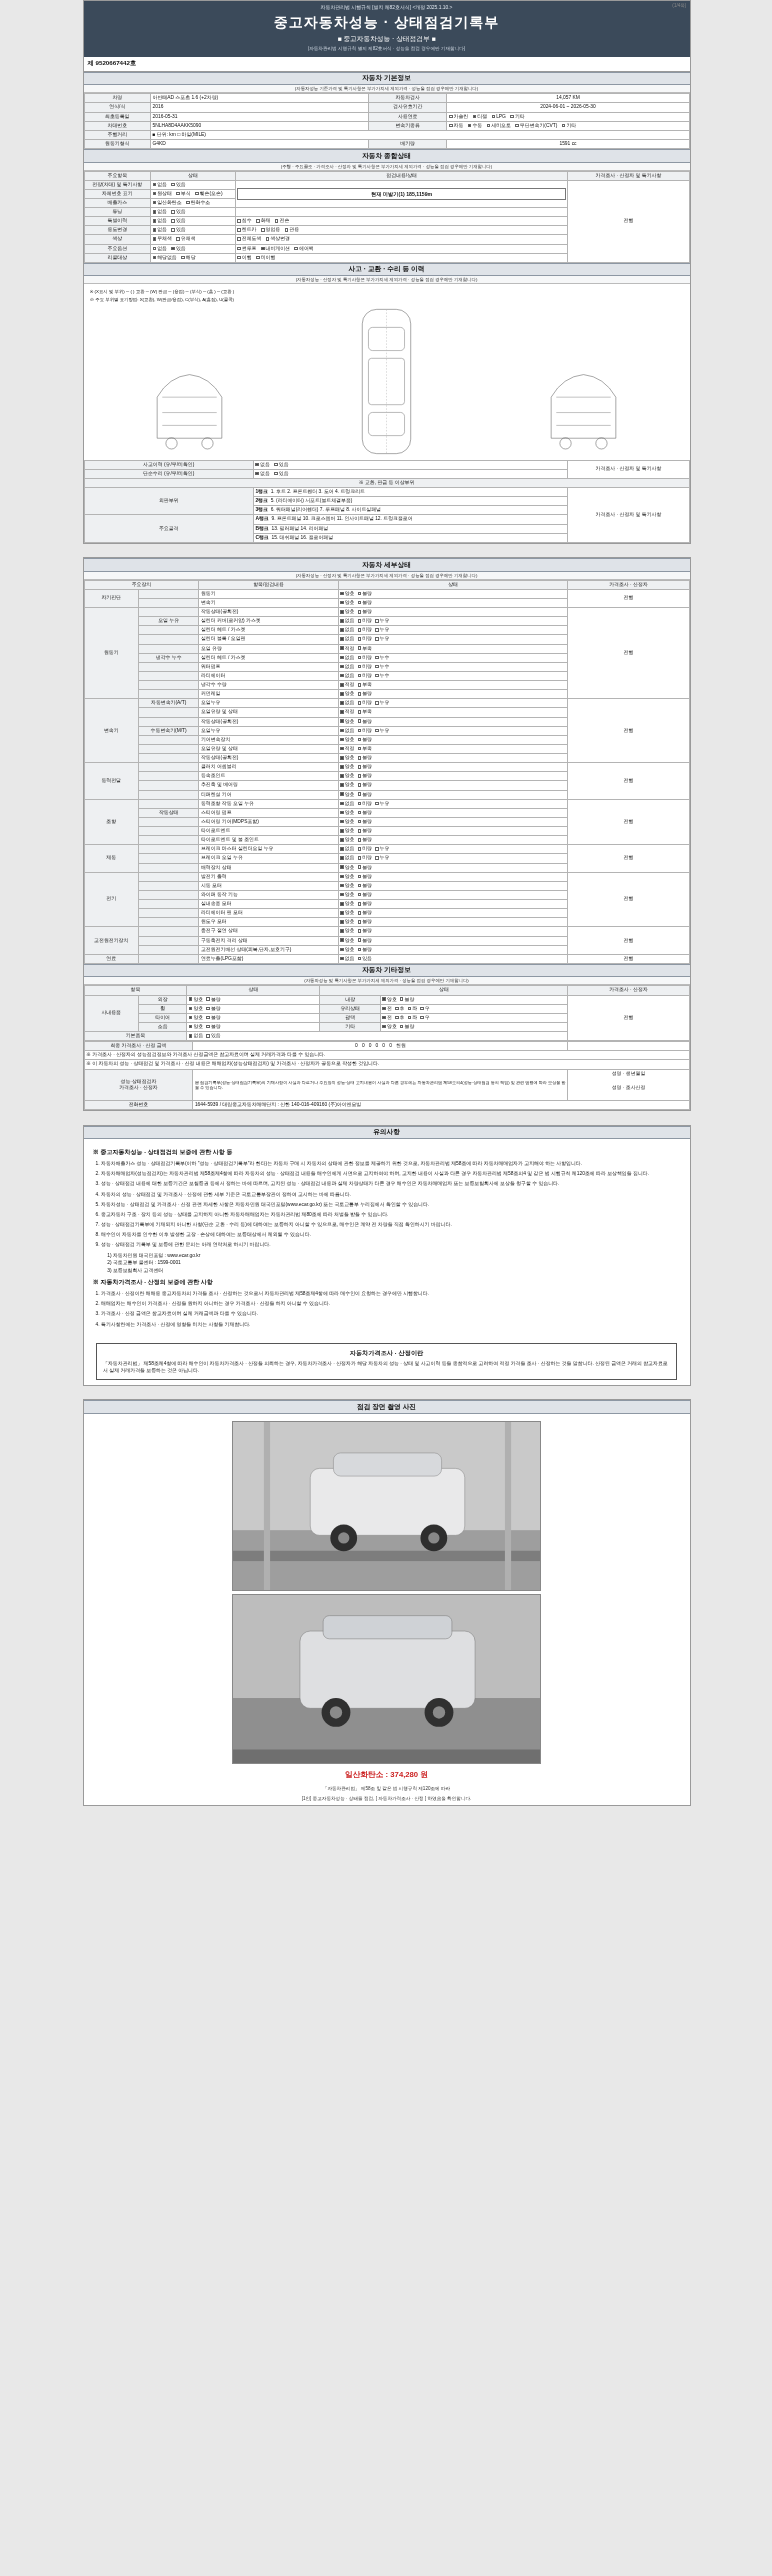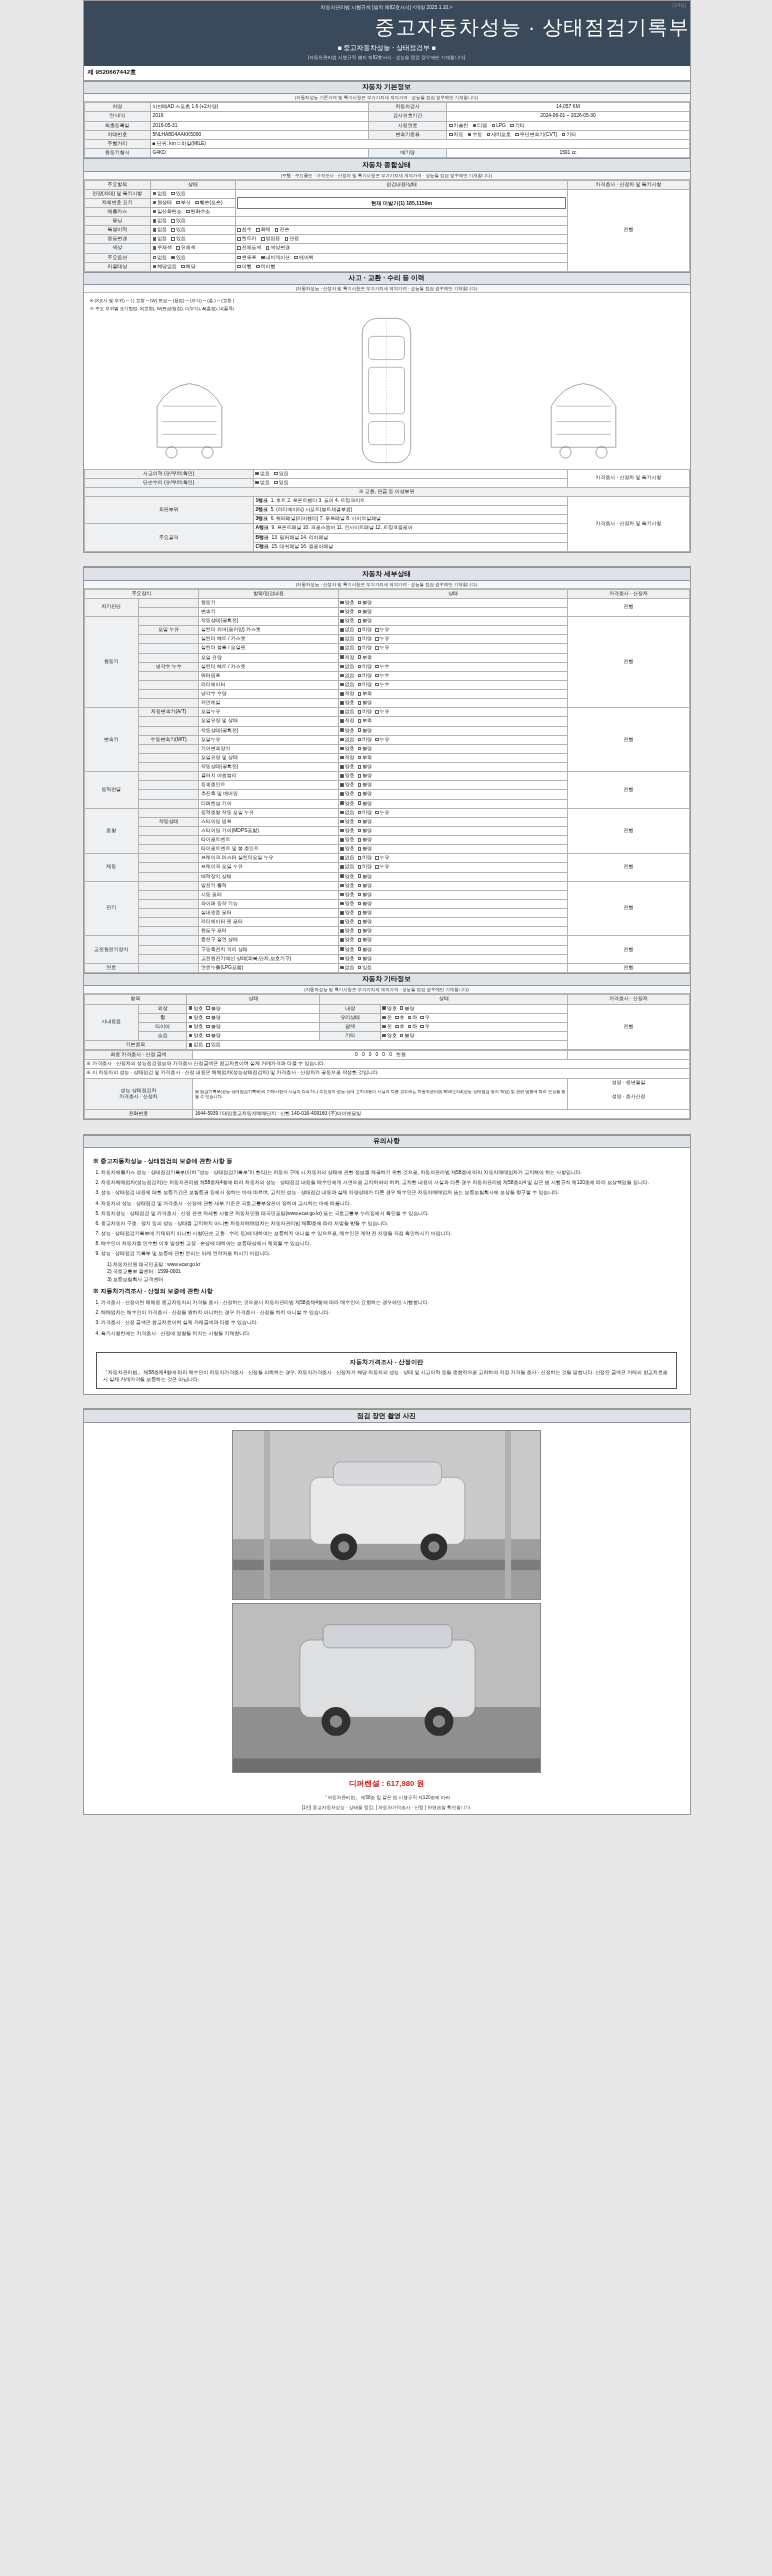--- a/index.html
+++ b/index.html
@@ -29,21 +29,21 @@
     padding:3.1px 0 2.1px 0;
     font-size:5.2px;
   }
   .topband .t1 { font-size:4.9px; color:#dfe6ee; }
   .titlewrap {
     background:#3b4a5a;
     color:#fff;
     text-align:center;
     padding:2.1px 0 5.2px 0;
   }
-  .titlewrap h1 { margin:0; font-size:20px; letter-spacing:1px; font-weight:normal;text-align:right;}
+  .titlewrap h1 { margin:0; font-size:14px; letter-spacing:1px; font-weight:bold;}
   .titlewrap .sub { font-size:6.7px; margin-top:3.1px; }
   .titlewrap .sub2 { font-size:4.6px; color:#cfd8e2; margin-top:2.1px;}
   .carnum {
     padding:2.6px 4.1px; font-size:6.2px; font-weight:bold; border-bottom:0.5px solid #999;
   }
   .secbar {
     background:#dfe3e8;
     border-top:0.5px solid #8d97a3;
     border-bottom:0.5px solid #8d97a3;
     text-align:center;
@@ -788,18 +788,18 @@
         <rect x="175" y="40" width="250" height="45" rx="12" fill="#cfd2d6" stroke="#7a7a7a"></rect>
         <circle cx="200" cy="228" r="28" fill="#303030"></circle>
           <circle cx="200" cy="228" r="12" fill="#8a8a8a"></circle>
         <circle cx="400" cy="228" r="28" fill="#303030"></circle>
           <circle cx="400" cy="228" r="12" fill="#8a8a8a"></circle>
         <rect x="0" y="300" width="600" height="30" fill="#6f6f6f"></rect>
       </svg>
     </div>
   </div>
   <div class="price">
-    <span>디퍼렌셜 :</span> <span>617,980 원</span>
+    <span>일산화탄소 :</span> <span>374,280 원</span>
   </div>
   <div class="foot">「자동차관리법」 제58조 및 같은 법 시행규칙 제120조에 따라</div>
   <div class="foot">[1인] 중고자동차성능 · 상태를 점검, [ 자동차가격조사 · 산정 ] 하였음을 확인합니다.</div>
 </div>
 
 
 </body></html>

